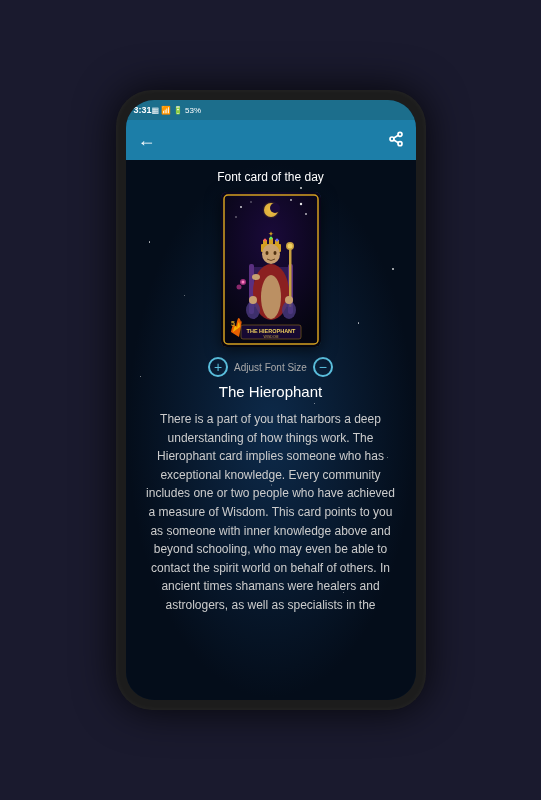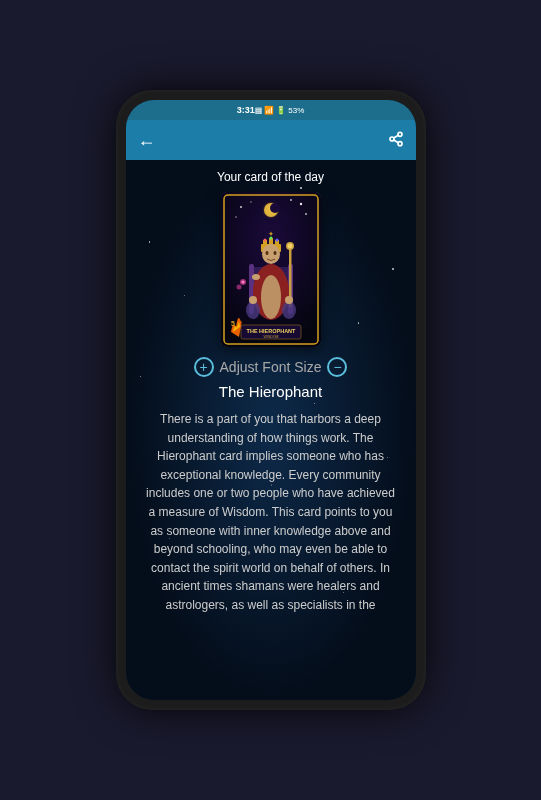--- a/index.html
+++ b/index.html
@@ -33,21 +33,21 @@
       flex-direction: column;
       position: relative;
     }
 
     
     .status-bar {
       background: #1c6e8c;
       height: 20px;
       display: flex;
       align-items: center;
-      justify-content: center;
+      justify-content: flex-start;
       padding: 0 8px;
       font-size: 9px;
       color: white;
       flex-shrink: 0;
     }
 
     .status-time {
       font-weight: bold;
       font-size: 9px;
     }
@@ -160,21 +160,21 @@
       font-size: 14px;
       display: flex;
       align-items: center;
       justify-content: center;
       cursor: pointer;
       line-height: 1;
     }
 
     .font-btn-label {
       color: #aaa;
-      font-size: 14px;
+      font-size: 10px;
     }
 
     
     .card-title {
       color: white;
       font-size: 15px;
       font-weight: 500;
       margin-bottom: 10px;
       text-align: center;
     }
@@ -237,21 +237,21 @@
         <div class="star" style="width:2px;height:2px;top:20%;left:92%;opacity:0.8;"></div>
         <div class="star" style="width:1px;height:1px;top:70%;left:15%;opacity:0.4;"></div>
         <div class="star" style="width:1px;height:1px;top:80%;left:75%;opacity:0.5;"></div>
         <div class="star" style="width:1.5px;height:1.5px;top:60%;left:50%;opacity:0.3;"></div>
         <div class="star" style="width:1px;height:1px;top:45%;left:65%;opacity:0.6;"></div>
         <div class="star" style="width:2px;height:2px;top:5%;left:60%;opacity:0.9;"></div>
       </div>
 
       <div class="content-inner">
 
-        <div class="card-of-day-label">Your card of the day</div>
+        <div class="card-of-day-label">Font card of the day</div>
 
         <div class="tarot-card">
           <svg class="tarot-svg" viewBox="0 0 100 155" xmlns="http://www.w3.org/2000/svg">
 
             <defs>
               <radialGradient id="bg1" cx="50%" cy="30%" r="70%">
                 <stop offset="0%" stop-color="#1a0a3a"></stop>
                 <stop offset="100%" stop-color="#050510"></stop>
               </radialGradient>
               <radialGradient id="moonGlow" cx="50%" cy="50%" r="50%">

